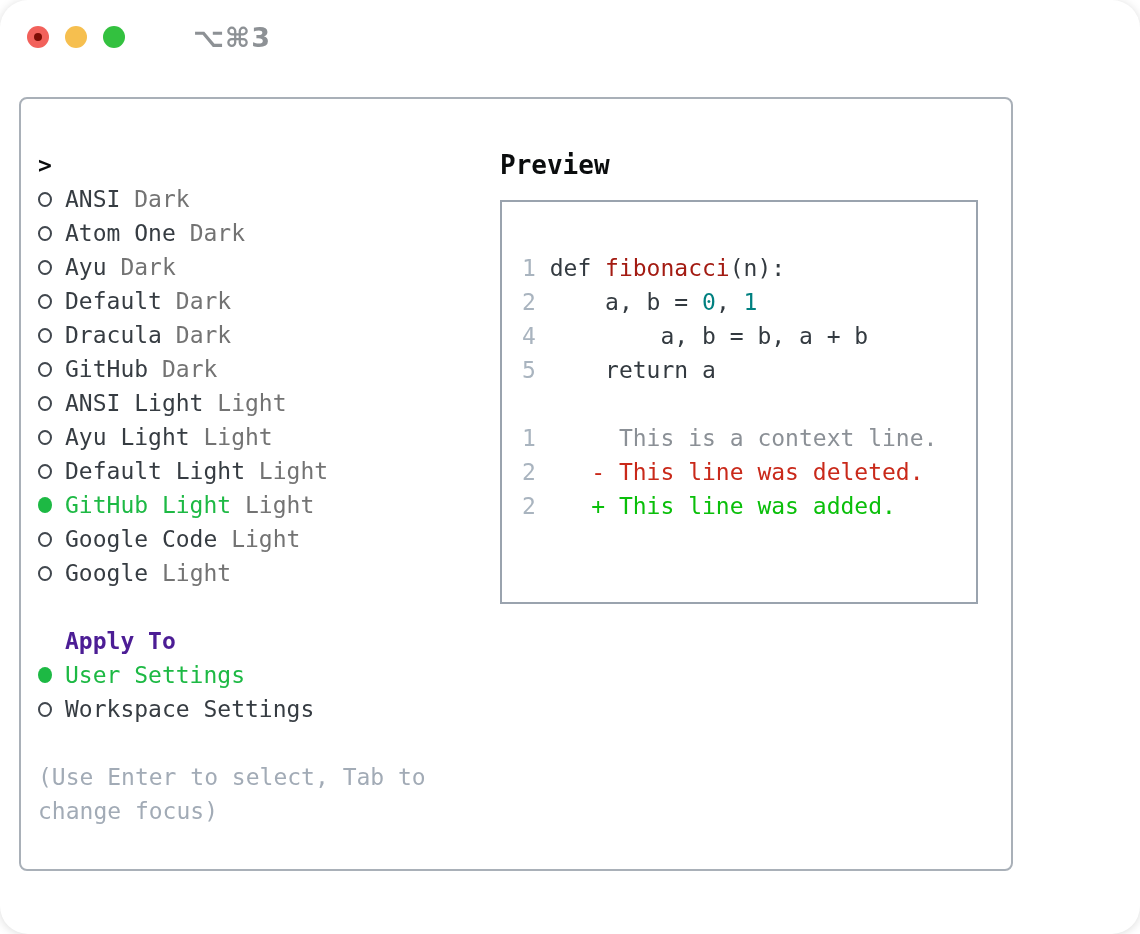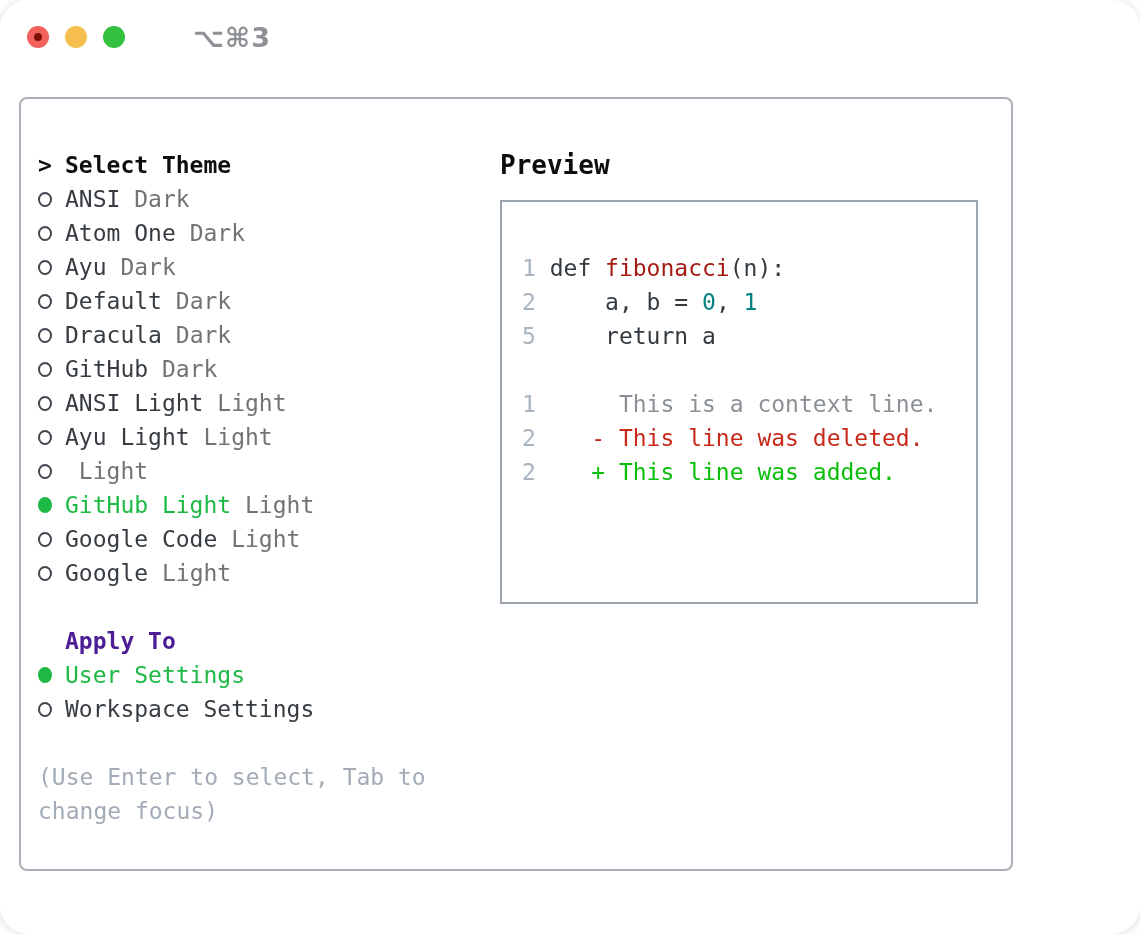--- a/index.html
+++ b/index.html
@@ -79,21 +79,20 @@
       <div class="light green"></div>
     </div>
     <div class="win-title">⌥⌘3</div>
   </div>
 
   <div class="panel">
 
     <div class="left-col">
       <div class="row">
         <span class="slot"><span class="cursor">&gt;</span></span>
-        <span class="hdr">Select Theme</span>
       </div>
 
       <div id="theme-list">
   <div class="row theme-row">
     <span class="slot"><span class="bullet"></span></span>
     <span class="tname">ANSI</span>
     <span class="ttag">Dark</span>
   </div>
 
   <div class="row theme-row">
@@ -133,20 +132,21 @@
   </div>
 
   <div class="row theme-row">
     <span class="slot"><span class="bullet"></span></span>
     <span class="tname">Ayu Light</span>
     <span class="ttag">Light</span>
   </div>
 
   <div class="row theme-row">
     <span class="slot"><span class="bullet"></span></span>
+    <span class="tname">Default Light</span>
     <span class="ttag">Light</span>
   </div>
 
   <div class="row theme-row selected">
     <span class="slot"><span class="bullet filled"></span></span>
     <span class="tname">GitHub Light</span>
     <span class="ttag">Light</span>
   </div>
 
   <div class="row theme-row">
@@ -188,20 +188,21 @@
     </div>
 
     <div class="right-col">
       <div class="preview-hdr">Preview</div>
       <div class="preview-box" id="preview-box">
   <pre class="code-line"><span class="ln">1</span><span class="seg-plain">def </span><span class="seg-function">fibonacci</span><span class="seg-plain">(n):</span></pre>
 
   <pre class="code-line"><span class="ln">2</span><span class="seg-plain">    a, b = </span><span class="seg-number">0</span><span class="seg-plain">, </span><span class="seg-number">1</span></pre>
 
 
+  <pre class="code-line"><span class="ln">4</span><span class="seg-plain">        a, b = b, a + b</span></pre>
 
   <pre class="code-line"><span class="ln">5</span><span class="seg-plain">    return a</span></pre>
 
   <pre class="code-line"><span class="ln"></span></pre>
 
   <pre class="code-line"><span class="ln">1</span><span class="seg-context">     This is a context line.</span></pre>
 
   <pre class="code-line"><span class="ln">2</span><span class="seg-deleted">   - This line was deleted.</span></pre>
 
   <pre class="code-line"><span class="ln">2</span><span class="seg-added">   + This line was added.</span></pre>

